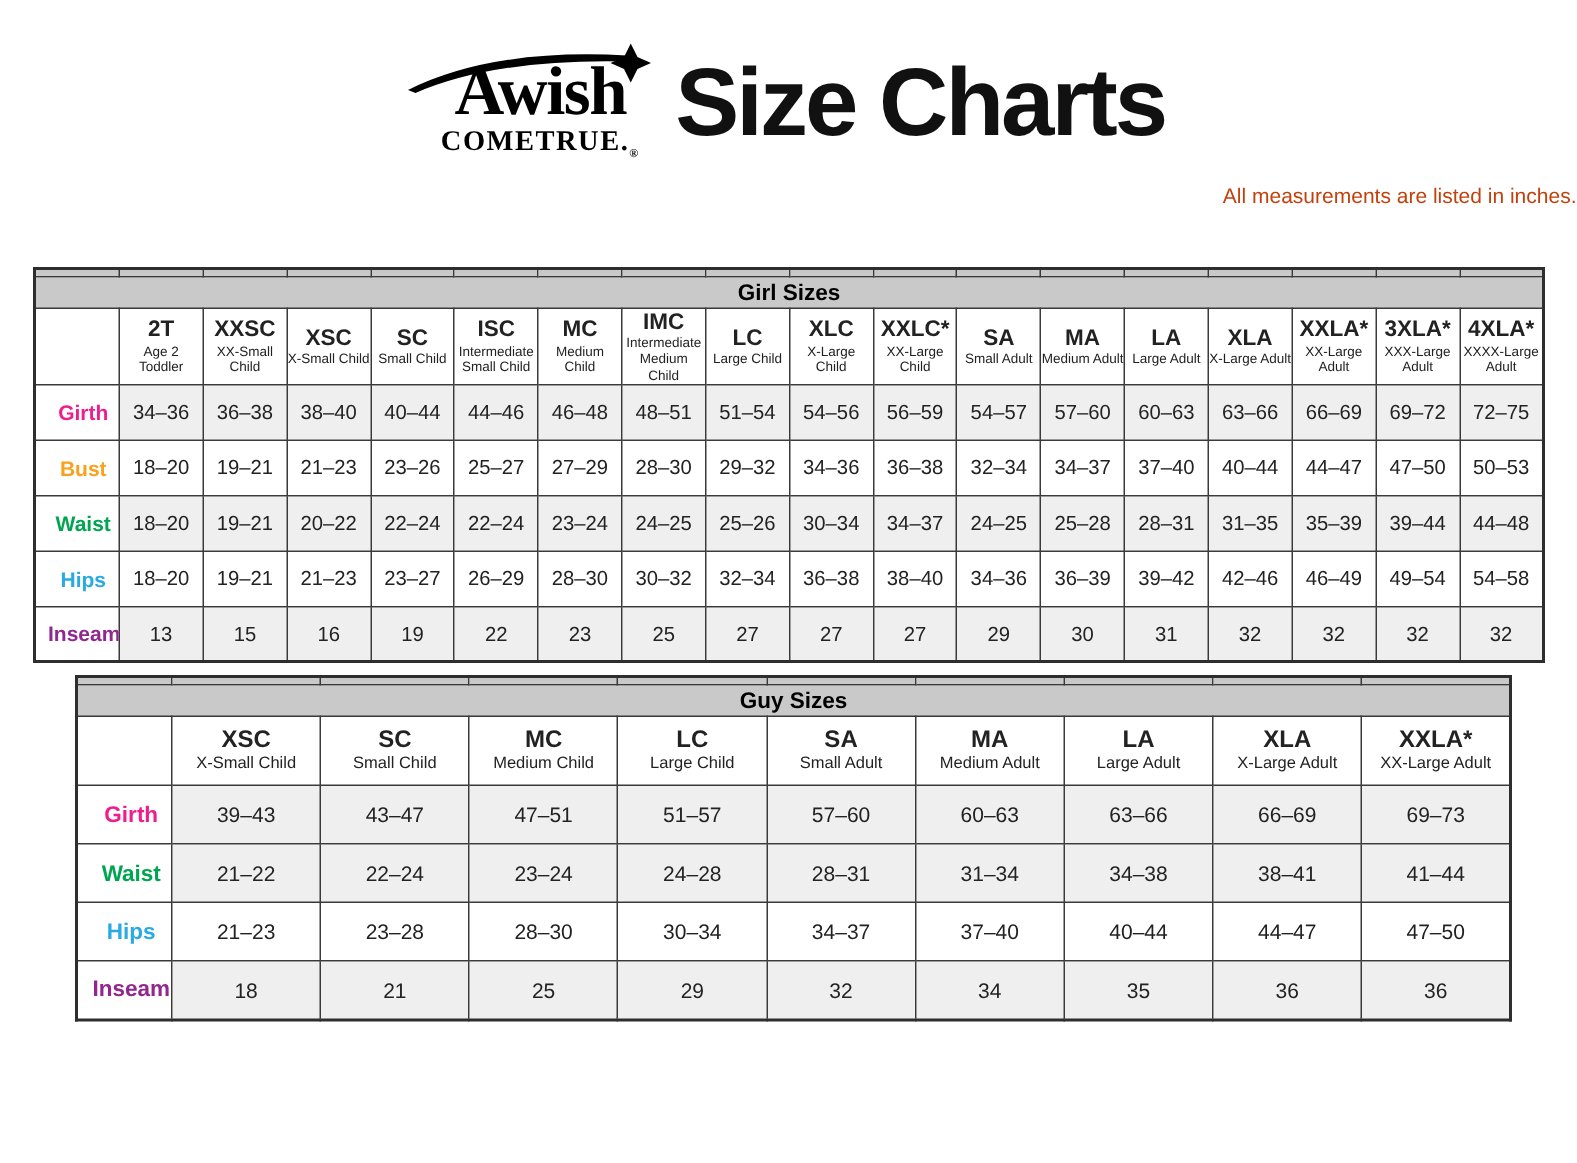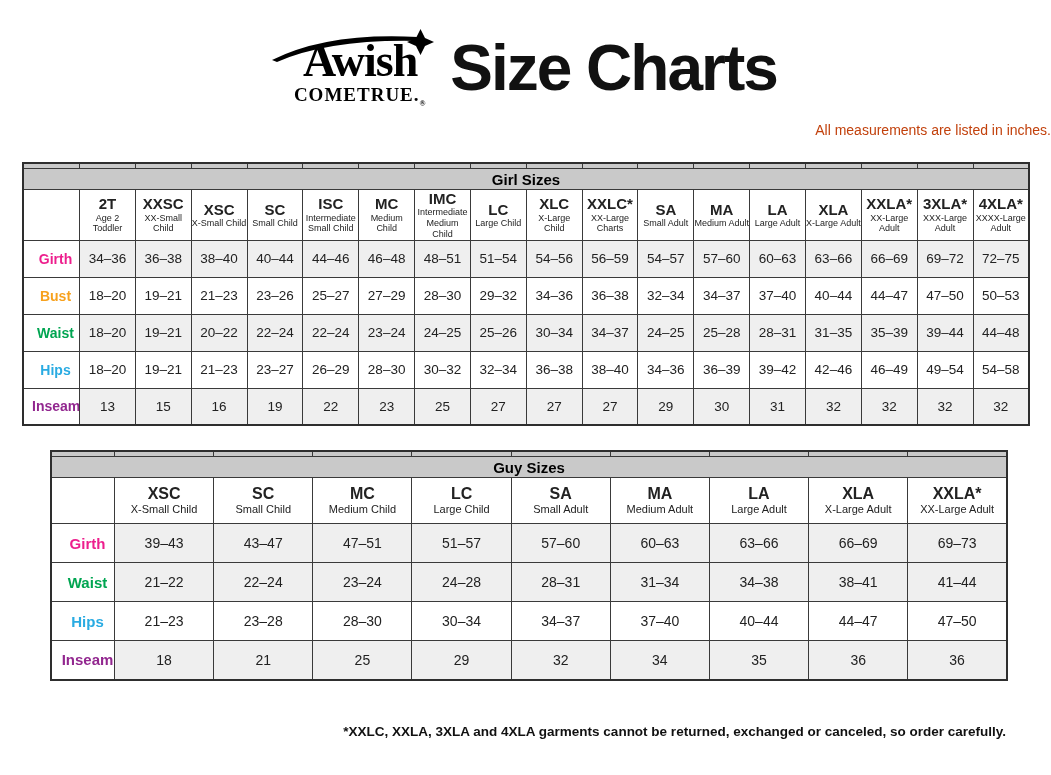--- a/index.html
+++ b/index.html
@@ -20,21 +20,21 @@
   .size-table td,.size-table th{border:1.5px solid #3a3a3a;padding:0;text-align:center;color:#222;overflow:hidden;}
   .size-table tr.spacer td{height:4px;background:#c9c9c9;}
   .size-table td.title-bar{background:#c9c9c9;font-weight:700;font-size:15px;color:#000;height:20px;}
   .size-table tr.col-head td{background:#fff;vertical-align:middle;}
   .size-table .code{font-weight:700;font-size:15px;line-height:1.15;}
   .size-table .desc{font-size:9px;line-height:1.2;color:#222;}
   .size-table tr.data td{background:#fff;font-size:13.5px;}
   .size-table tr.data.alt td{background:#efefef;}
   .size-table tr.data td.rowlab{background:#fff;text-align:center;padding-left:8px;font-weight:700;font-size:14px;}
 
-  #girl-host{position:absolute;left:22px;top:162px;}
+  #girl-host{position:absolute;left:22px;top:178px;}
   #girl-host .size-table{width:1008px;}
   #girl-host tr.spacer td:first-child{width:55px;}
   #girl-host tr.col-head{height:44px;}
   #girl-host tr.data{height:37px;}
 
   #guy-host{position:absolute;left:50px;top:450px;}
   #guy-host .size-table{width:958px;}
   #guy-host tr.spacer td:first-child{width:62px;}
   #guy-host tr.col-head{height:46px;}
   #guy-host tr.data{height:39px;}
@@ -125,21 +125,21 @@
             <td>
               <div class="code">LC</div>
               <div class="desc">Large Child</div>
             </td>
             <td>
               <div class="code">XLC</div>
               <div class="desc">X-Large Child</div>
             </td>
             <td>
               <div class="code">XXLC*</div>
-              <div class="desc">XX-Large Charts</div>
+              <div class="desc">XX-Large Child</div>
             </td>
             <td>
               <div class="code">SA</div>
               <div class="desc">Small Adult</div>
             </td>
             <td>
               <div class="code">MA</div>
               <div class="desc">Medium Adult</div>
             </td>
             <td>
@@ -369,15 +369,14 @@
             <td>32</td>
             <td>34</td>
             <td>35</td>
             <td>36</td>
             <td>36</td>
           </tr>
         </tbody>
       </table>
     </div>
 
-  <div class="footnote">*XXLC, XXLA, 3XLA and 4XLA garments cannot be returned, exchanged or canceled, so order carefully.</div>
 
 </div>
 
 </body></html>

